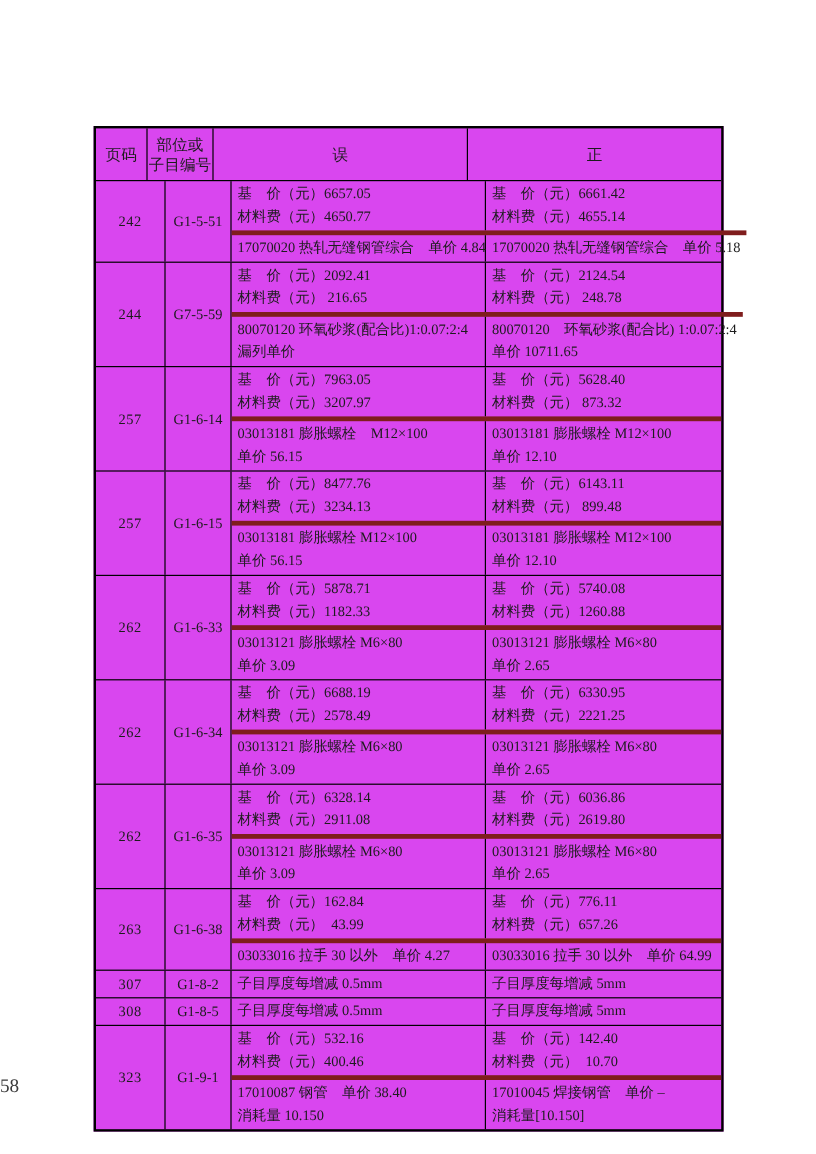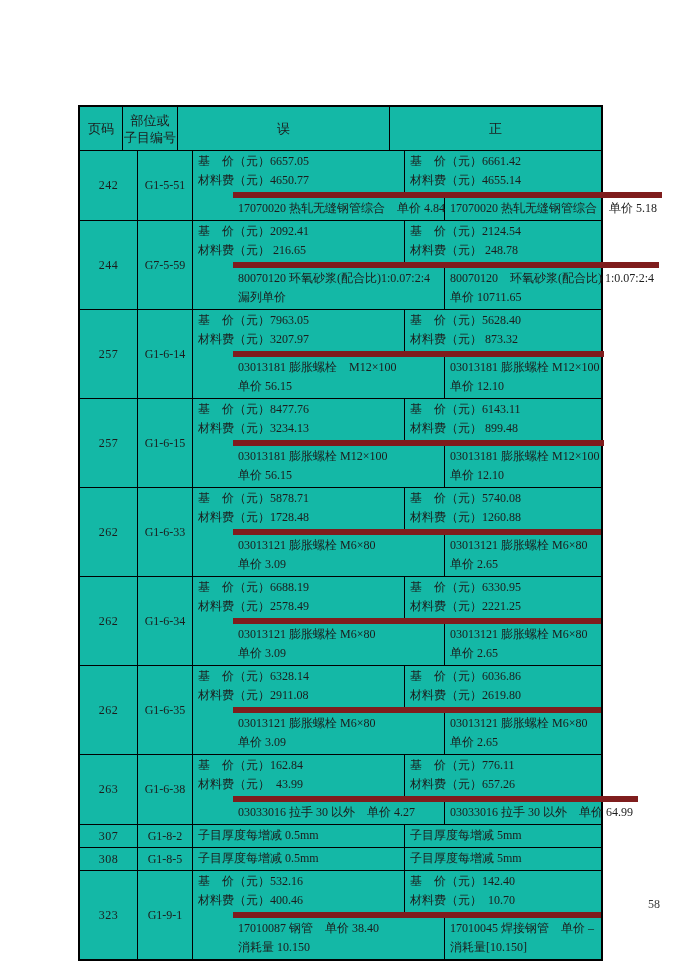--- a/index.html
+++ b/index.html
@@ -4,48 +4,48 @@
 <style>
   * { margin:0; padding:0; box-sizing:border-box; }
   html,body { width:680px; height:962px; background:#ffffff; }
   body {
     position:relative;
     font-family:"Liberation Serif","DejaVu Serif",serif;
     color:#1c1c1c;
   }
   .errata-table {
     position:absolute; left:78px; top:105px; width:525px;
-    border:2.5px solid #000; background:#14b8a6;
+    border:2.5px solid #000; background:#d946ef;
   }
   .thead { display:flex; }
   .th {
     display:flex; flex-direction:column; align-items:center; justify-content:center;
     height:43px; font-size:13px; letter-spacing:1px;
   }
   .col-page  { width:43px;  flex:none; border-right:1px solid #000; }
   .col-code  { width:55px;  flex:none; border-right:1px solid #000; }
   .col-wrong { width:212px; flex:none; border-right:1px solid #000; }
   .col-right { flex:1; }
   .th .hline { line-height:17px; letter-spacing:0; }
   .row { display:flex; border-top:1px solid #000; }
   .cell {
     display:flex; align-items:center; justify-content:center;
     font-size:12px; letter-spacing:0.5px;
   }
   .cell-page { width:58px; flex:none; border-right:1px solid #000; }
   .cell-code { width:55px; flex:none; border-right:1px solid #000; letter-spacing:0; }
   .content-col { flex:1; display:flex; flex-direction:column; }
   .subrow { display:flex; flex:1; }
-  .subrow + .subrow { border-top:6px solid #7f1d1d;margin-left:40px; }
+  .subrow + .subrow { border-top:4px solid #7f1d1d; }
   .sub-wrong { width:212px; flex:none; border-right:1px solid #000; padding:1px 5px 2px; }
   .sub-right { flex:1; padding:1px 5px 2px; }
   .line { font-size:12px; line-height:19px; white-space:pre; min-height:19px; }
   .page-footer {
     position:absolute; left:0; top:897px; width:660px;
-    text-align:right; font-size:12px; color:#3a3a3a;
+    text-align:left; font-size:16px; color:#3a3a3a;
   }
 </style>
 </head>
 <body>
 
 <div class="errata-table">
   <div class="thead">
     <div class="th col-page">
       <span class="hline">页码</span>
     </div>
@@ -163,21 +163,21 @@
           </div>
         </div>
       </div>
       <div class="row">
         <div class="cell cell-page">262</div>
         <div class="cell cell-code">G1-6-33</div>
         <div class="content-col">
           <div class="subrow">
             <div class="sub-wrong">
               <div class="line">基　价（元）5878.71</div>
-              <div class="line">材料费（元）1728.48</div>
+              <div class="line">材料费（元）1182.33</div>
             </div>
             <div class="sub-right">
               <div class="line">基　价（元）5740.08</div>
               <div class="line">材料费（元）1260.88</div>
             </div>
           </div>
           <div class="subrow">
             <div class="sub-wrong">
               <div class="line">03013121 膨胀螺栓 M6×80</div>
               <div class="line">单价 3.09</div>

